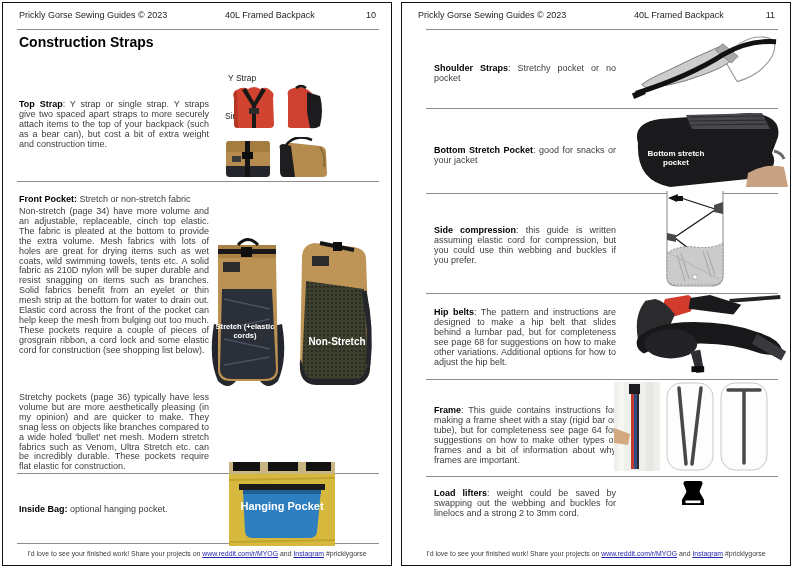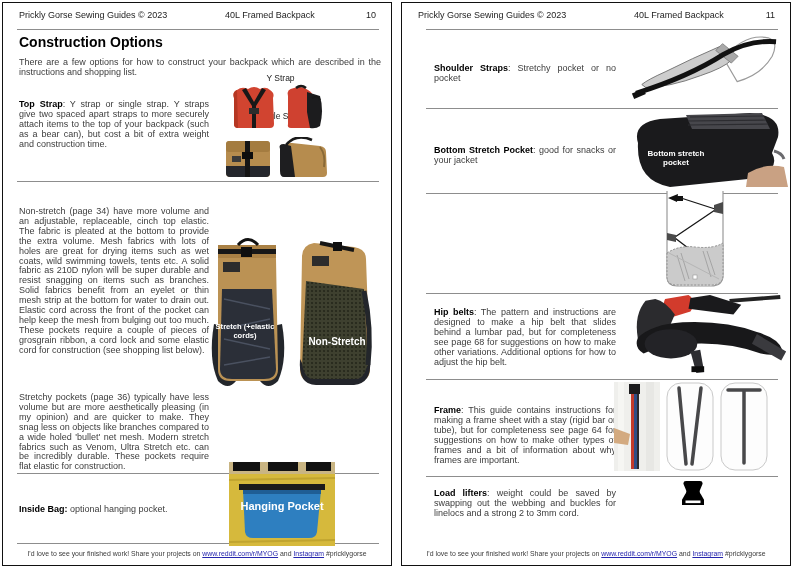--- a/index.html
+++ b/index.html
@@ -10,39 +10,38 @@
   .hdr{position:absolute;top:7px;font-size:9px;color:#1d1d1d;white-space:nowrap;}
   .hdr-guide{left:16px;}
   .hdr-doc{left:222px;}
   .hdr-doc-r{left:232px;}
   .hdr-page{right:15px;}
   .rule{position:absolute;left:14px;right:12px;height:1px;background:#8d8d8d;}
   .rule-r{left:24px;}
   .title{position:absolute;font-size:14px;font-weight:700;color:#000;}
   .txt{position:absolute;font-size:9px;line-height:9.9px;color:#3c3c3c;text-align:justify;}
   .txt .term{font-weight:700;color:#000;}
-  .caption{position:absolute;font-size:8.5px;color:#1d1d1d;text-align:center;}
+  .caption{position:absolute;font-size:8.5px;color:#1d1d1d;text-align:left;}
   .wlabel{position:absolute;color:#fff;font-weight:700;text-align:center;line-height:1.15;z-index:4;}
   .img{position:absolute;z-index:3;}
   .img svg{display:block;width:100%;height:100%;}
   .footer{position:absolute;left:0;right:0;text-align:center;font-size:6.9px;color:#3a3a3a;white-space:nowrap;}
   .lnk{color:#2424ad;text-decoration:underline;cursor:pointer;}
 </style>
 </head>
 <body>
 
 <div class="page" id="page-left">
   <span class="hdr hdr-guide">Prickly Gorse Sewing Guides © 2023</span>
   <span class="hdr hdr-doc">40L Framed Backpack</span>
   <span class="hdr hdr-page">10</span>
   <div class="rule" style="top:26px"></div>
 
-  <div class="title" style="left:16px;top:31px">Construction Options</div>
-
-  <p class="txt" style="left:16px;top:46px;width:362px"><span>There are a few options for how to construct your backpack which are described in the instructions and shopping list.</span></p>
+  <div class="title" style="left:16px;top:31px">Construction Straps</div>
+
 
   <p class="txt" style="left:16px;top:88px;width:190px"><span class="term">Top Strap</span><span>: Y strap or single strap. Y straps give two spaced apart straps to more securely attach items to the top of your backpack (such as a bear can), but cost a bit of extra weight and construction time.</span></p>
 
   <div class="caption" style="left:225px;top:70px;width:105px">Y Strap</div>
   <div class="img" style="left:225px;top:81px;width:105px;height:46px">
     <svg viewBox="0 0 105 46">
       <path d="M6,14 Q4,8 9,6 Q14,2 20,5 Q26,1 32,5 Q38,2 42,6 Q47,9 45,14 L46,40 Q46,44 42,44 L10,44 Q6,44 6,40 Z" fill="#d14430"></path>
       <path d="M6,14 Q4,8 9,6 L10,44 Q6,44 6,40 Z" fill="#b53723"></path>
       <path d="M14,6 L24,22 L24,44 L28,44 L28,22 L38,6 L34,4 L26,18 L18,4 Z" fill="#181818"></path>
       <rect x="21" y="24" width="10" height="6" fill="#2c2c2c"></rect>
@@ -64,20 +63,21 @@
       <rect x="10" y="19" width="9" height="6" fill="#3a3a3a"></rect>
       <path d="M62,12 Q62,5 70,6 L98,9 Q104,10 104,15 L105,36 Q105,40 101,40 L68,40 Q64,40 64,36 Z" fill="#b68c4e"></path>
       <path d="M58,12 Q56,7 62,7 L69,9 L73,40 L62,40 Q58,40 58,34 Z" fill="#1e1e20"></path>
       <path d="M64,8 Q74,-4 90,3" stroke="#1a1a1a" stroke-width="2.5" fill="none"></path>
       <path d="M98,10 Q104,18 102,30" stroke="#8a6a38" stroke-width="2" fill="none"></path>
     </svg>
   </div>
 
   <div class="rule" style="top:178px"></div>
 
+  <p class="txt" style="left:16px;top:183px;width:362px"><span class="term">Front Pocket:</span><span> Stretch or non-stretch fabric</span></p>
   <p class="txt" style="left:16px;top:195px;width:190px"><span>Non-stretch (page 34) have more volume and an adjustable, replaceable, cinch top elastic. The fabric is pleated at the bottom to provide the extra volume. Mesh fabrics with lots of holes are great for drying items such as wet coats, wild swimming towels, tents etc. A solid fabric as 210D nylon will be super durable and resist snagging on items such as branches. Solid fabrics benefit from an eyelet or thin mesh strip at the bottom for water to drain out. Elastic cord across the front of the pocket can help keep the mesh from bulging out too much. These pockets require a couple of pieces of grosgrain ribbon, a cord lock and some elastic cord for construction (see shopping list below).</span></p>
   <p class="txt" style="left:16px;top:381px;width:190px"><span>Stretchy pockets (page 36) typically have less volume but are more aesthetically pleasing (in my opinion) and are quicker to make. They snag less on objects like branches compared to a wide holed 'bullet' net mesh. Modern stretch fabrics such as Venom, Ultra Stretch etc. can be incredibly durable. These pockets require flat elastic for construction.</span></p>
 
   <div class="img" style="left:203px;top:226px;width:172px;height:179px">
     <svg viewBox="0 0 172 179">
       <defs>
         <pattern id="mesh" width="4" height="4" patternUnits="userSpaceOnUse">
           <rect width="4" height="4" fill="#3e402f"></rect>
           <circle cx="2" cy="2" r="1.1" fill="#24261a"></circle>
         </pattern>
@@ -154,20 +154,21 @@
       <path d="M8,34 Q2,14 30,10 L120,4 Q152,6 148,28 L142,44 Q152,62 118,70 L40,78 Q6,72 8,34 Z" fill="#1a1a1c"></path>
       <path d="M56,6 L132,4 L140,20 L62,20 Z" fill="#47474c"></path>
       <path d="M60,8 L134,7 M58,12 L136,11 M58,16 L138,15" stroke="#2c2c30" stroke-width="1.2"></path>
       <path d="M118,64 Q134,54 154,58 L158,78 L116,78 Z" fill="#c9a183"></path>
       <path d="M144,42 q8,2 10,8" stroke="#6a6a6e" stroke-width="3" fill="none"></path>
     </svg>
   </div>
   <div class="wlabel" style="left:243px;top:146px;width:62px;font-size:8px">Bottom stretch pocket</div>
   <div class="rule rule-r" style="top:190px"></div>
 
+  <p class="txt" style="left:32px;top:214px;width:182px"><span class="term">Side compression</span><span>: this guide is written assuming elastic cord for compression, but you could use thin webbing and buckles if you prefer.</span></p>
   <div class="img" style="left:263px;top:188px;width:60px;height:97px">
     <svg viewBox="0 0 60 97">
       <path d="M2,0 L2,86 Q2,95 12,95 L46,95 Q58,95 58,84 L58,0" fill="#fff" stroke="#9a9a9a" stroke-width="1.2"></path>
       <polygon points="3,7 13,3 12,11" fill="#111"></polygon>
       <rect x="12" y="5" width="6" height="5" fill="#111"></rect>
       <path d="M16,7 L50,18 M50,19 L10,46 M10,47 L27,60" stroke="#161616" stroke-width="1.3" fill="none"></path>
       <polygon points="49,14 58,11 58,23 49,21" fill="#4a4a4a"></polygon>
       <polygon points="2,42 11,44 11,51 2,49" fill="#4a4a4a"></polygon>
       <path d="M2,62 Q14,54 30,56 Q48,58 58,52 L58,84 Q58,94 46,94 L12,94 Q2,94 2,86 Z" fill="#cbcbcb" stroke="#8f8f8f" stroke-width="1" stroke-dasharray="2,1.5"></path>
       <path d="M12,64 L20,90 M16,62 L24,88 M38,60 L46,86 M42,60 L50,84" stroke="#9a9a9a" stroke-width="0.8"></path>

